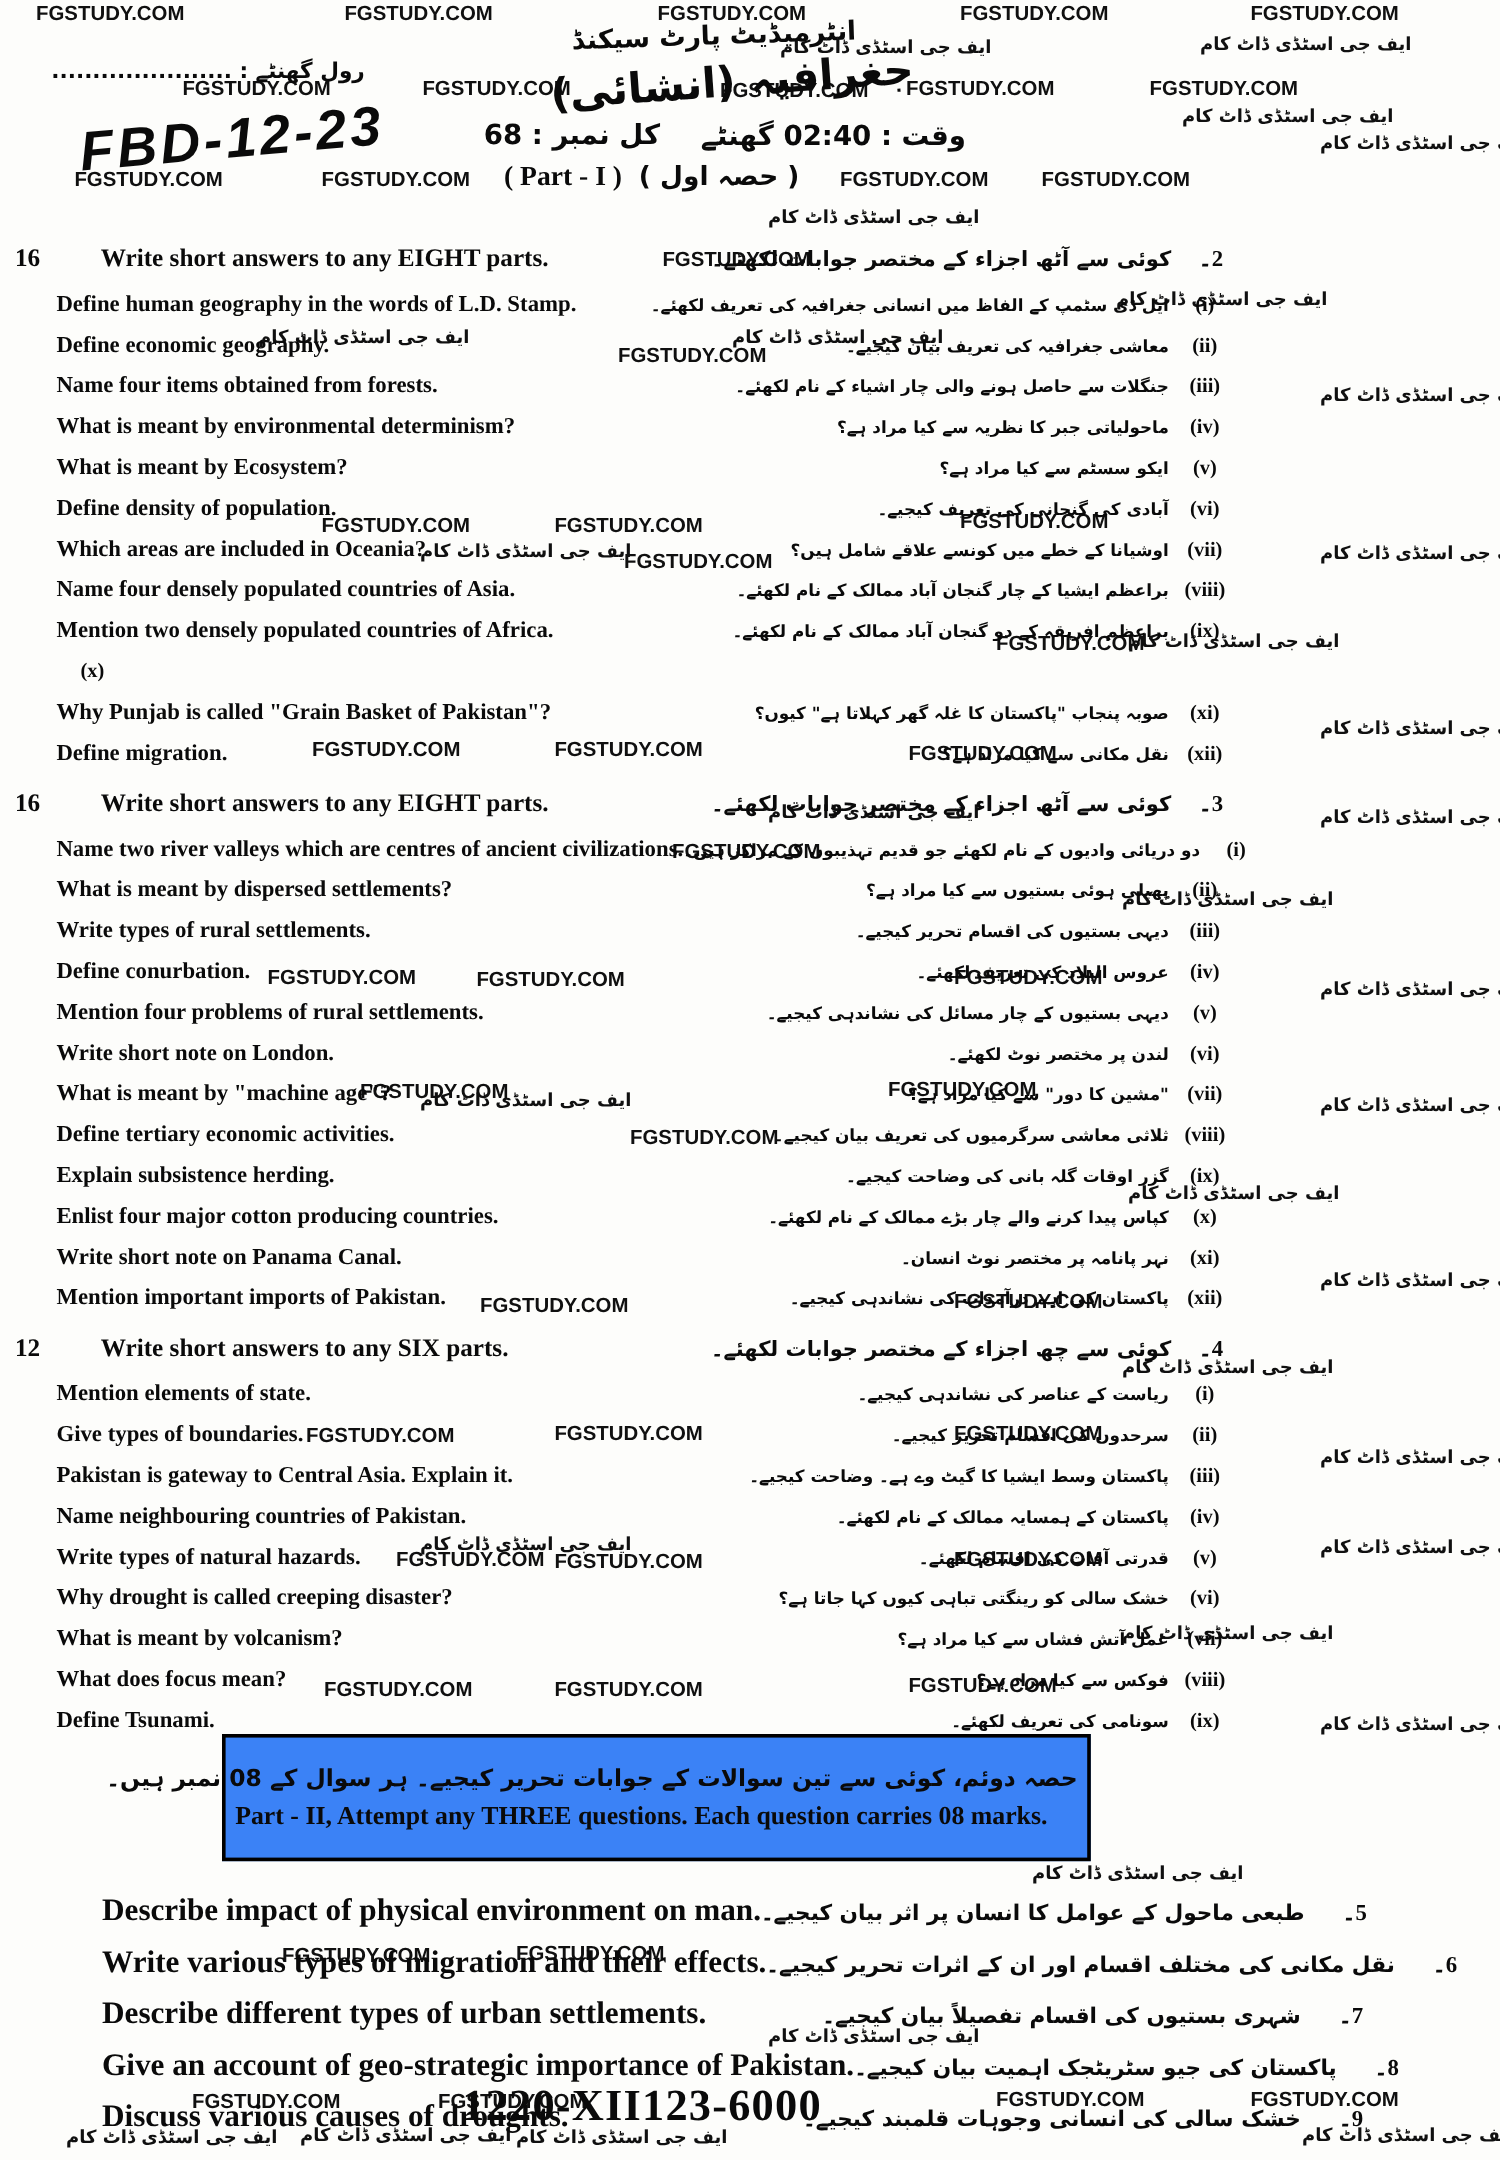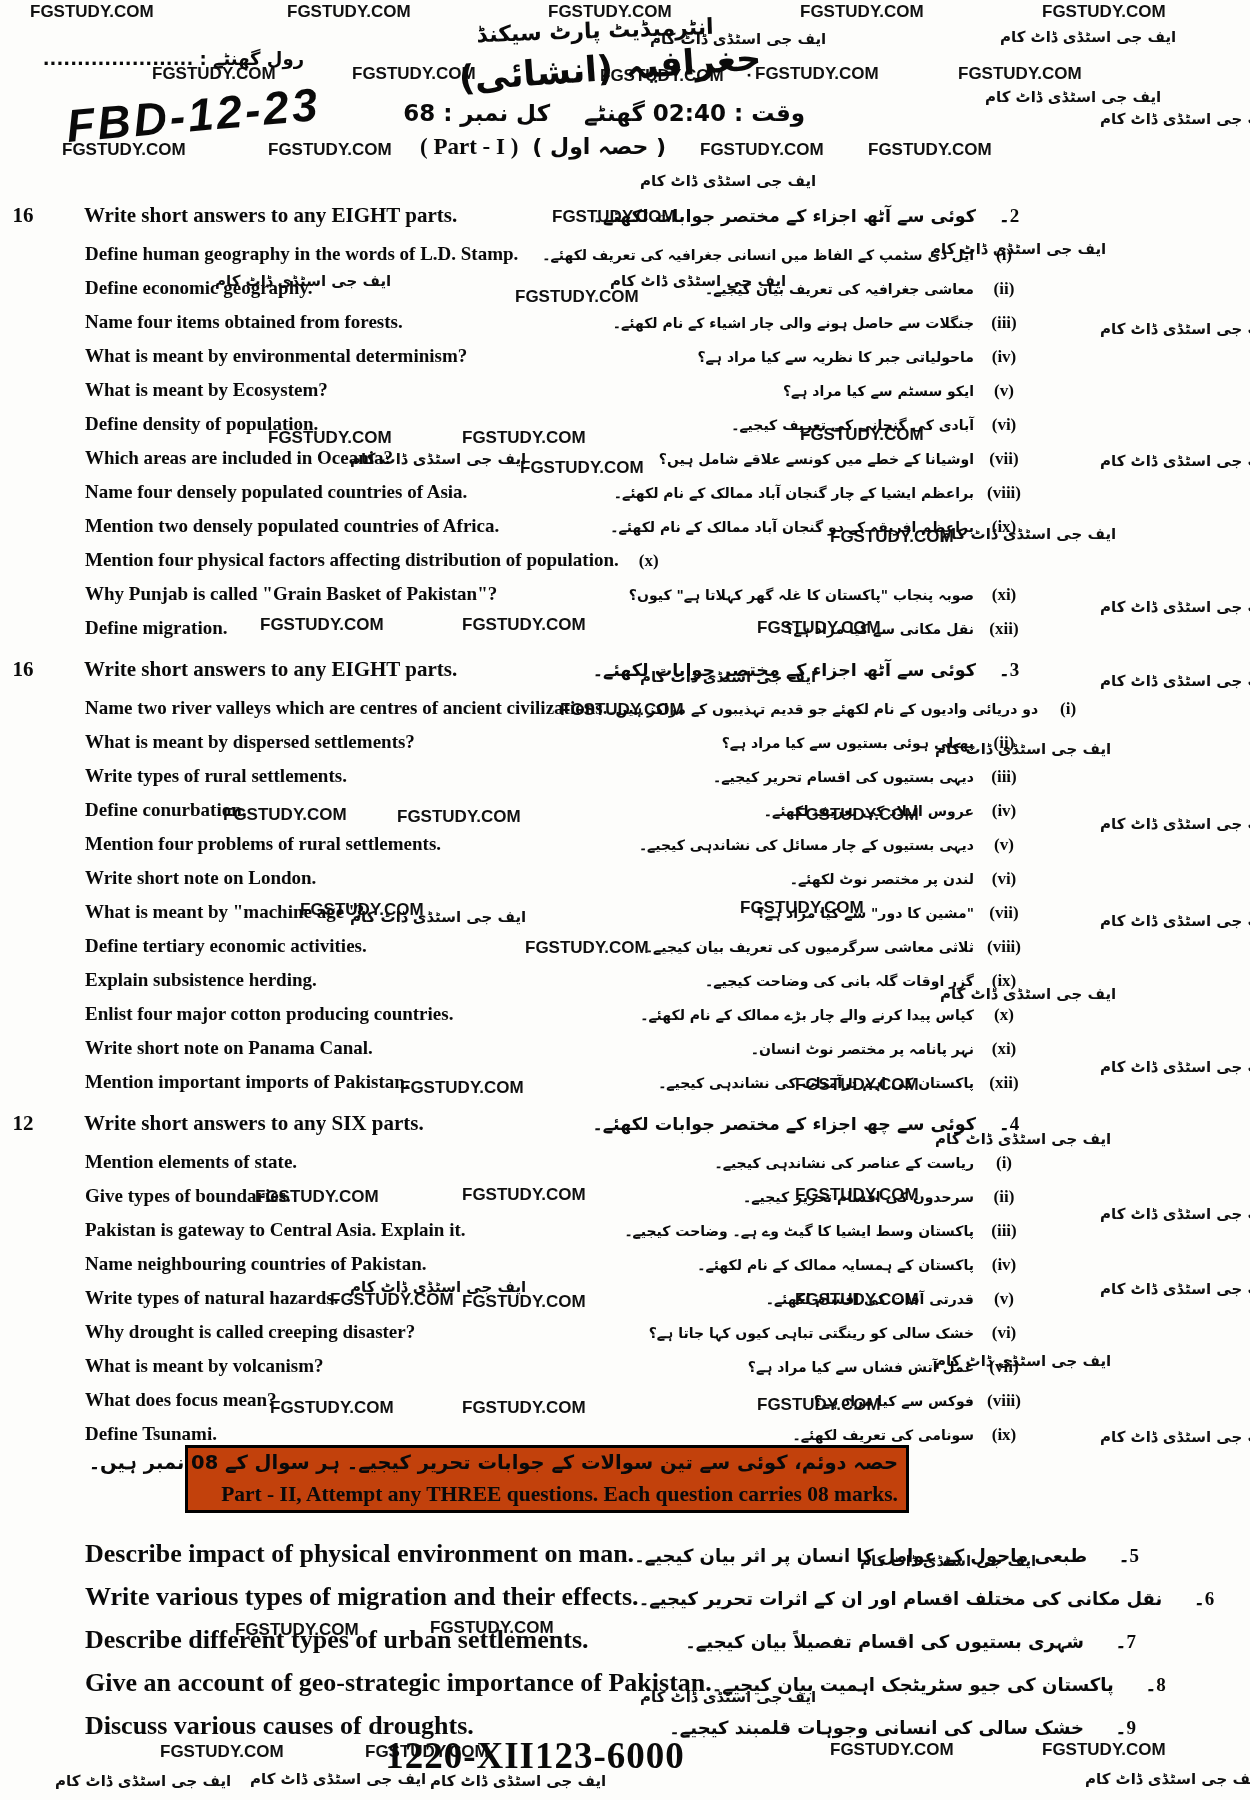--- a/index.html
+++ b/index.html
@@ -30,28 +30,28 @@
   .content{position:absolute;top:0;left:0;width:1182px;z-index:2;}
   .section{margin-top:6px;}
   #sections .section:first-child{margin-top:203px;}
   .shead{display:flex;align-items:baseline;height:40px;padding-right:140px;}
   .shead .marks{width:46px;flex:none;text-align:center;font-weight:bold;font-size:21px;}
   .shead .hen{margin-left:38px;font-weight:bold;font-size:21px;white-space:nowrap;}
   .shead .hur{margin-left:auto;direction:rtl;font-family:"DejaVu Sans",sans-serif;
               font-weight:bold;font-size:17.5px;white-space:nowrap;}
   .shead .qn{width:66px;flex:none;text-align:center;direction:ltr;unicode-bidi:bidi-override;
              font-weight:bold;font-size:19px;}
-  .item{display:flex;align-items:baseline;height:34px;padding:0 148px 0 85px;}
+  .item{display:flex;align-items:baseline;height:34px;padding:0 148px 0 47px;}
   .item .en{font-weight:bold;font-size:19px;white-space:nowrap;}
   .item .ur{margin-left:auto;direction:rtl;font-family:"DejaVu Sans",sans-serif;
             font-weight:bold;font-size:14px;white-space:nowrap;}
   .item .num{width:60px;flex:none;text-align:center;direction:ltr;unicode-bidi:isolate;
              font-weight:bold;font-size:17px;}
-  .part2box{margin:-12px 0 0 185px;width:702px;border:3px solid #000;background:#c2410c;
-            padding:0 8px;text-align:right;}
+  .part2box{margin:-12px 0 0 185px;width:702px;border:3px solid #000;background:#3b82f6;
+            padding:19px 8px;text-align:left;}
   .boxur{direction:rtl;font-family:"DejaVu Sans",sans-serif;font-weight:bold;font-size:19.5px;
          line-height:30px;white-space:nowrap;}
   .boxen{font-weight:bold;font-size:21.5px;line-height:32px;white-space:nowrap;}
   #essays{margin-top:26px;}
   .essay{display:flex;align-items:baseline;height:43px;padding:0 46px 0 85px;}
   .essay .en{font-weight:bold;font-size:26px;white-space:nowrap;}
   .essay .ur{margin-left:auto;direction:rtl;font-family:"DejaVu Sans",sans-serif;
              font-weight:bold;font-size:18px;white-space:nowrap;}
   .essay .num{width:52px;flex:none;text-align:right;direction:ltr;unicode-bidi:bidi-override;
               font-weight:bold;font-size:19px;}
@@ -223,21 +223,20 @@
     <span class="num">(viii)</span>
   </div>
 
   <div class="item">
     <span class="en">Mention two densely populated countries of Africa.</span>
     <span class="ur">براعظم افریقہ کے دو گنجان آباد ممالک کے نام لکھئے۔</span>
     <span class="num">(ix)</span>
   </div>
 
   <div class="item">
-    <span class="en">Mention four physical factors affecting distribution of population.</span>
     <span class="num">(x)</span>
   </div>
 
   <div class="item">
     <span class="en">Why Punjab is called "Grain Basket of Pakistan"?</span>
     <span class="ur">صوبہ پنجاب "پاکستان کا غلہ گھر کہلاتا ہے" کیوں؟</span>
     <span class="num">(xi)</span>
   </div>
 
   <div class="item">

